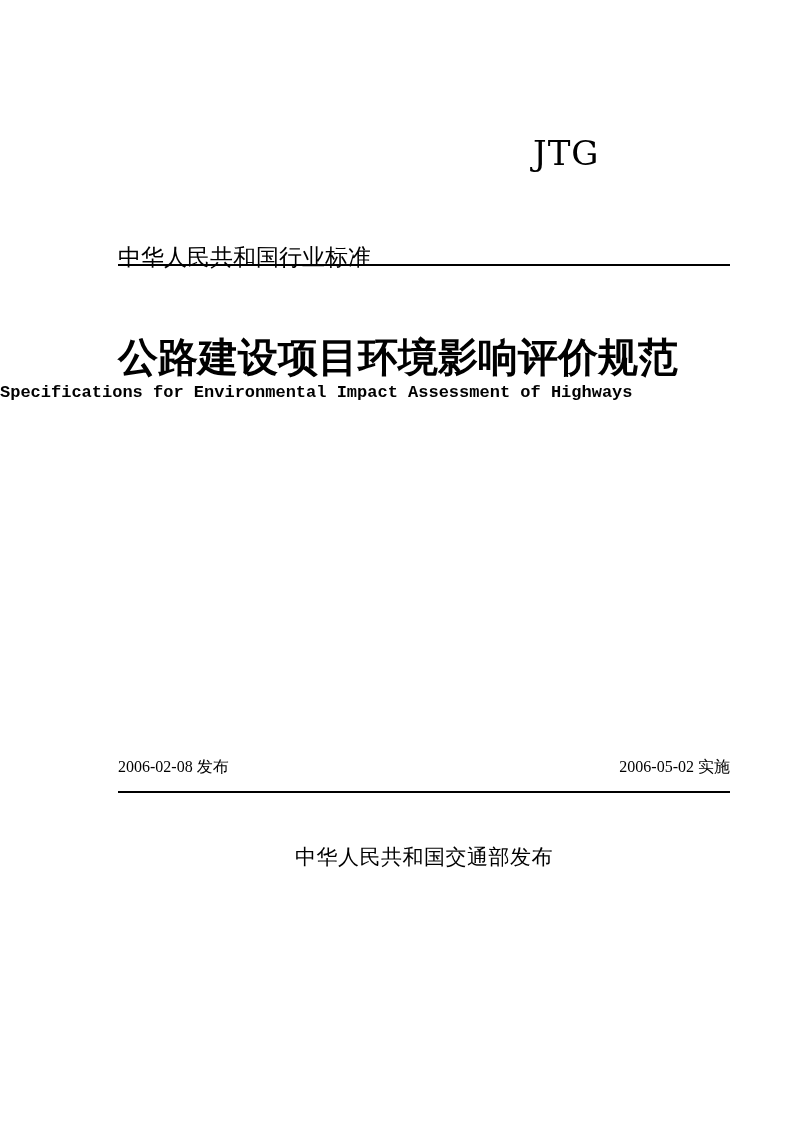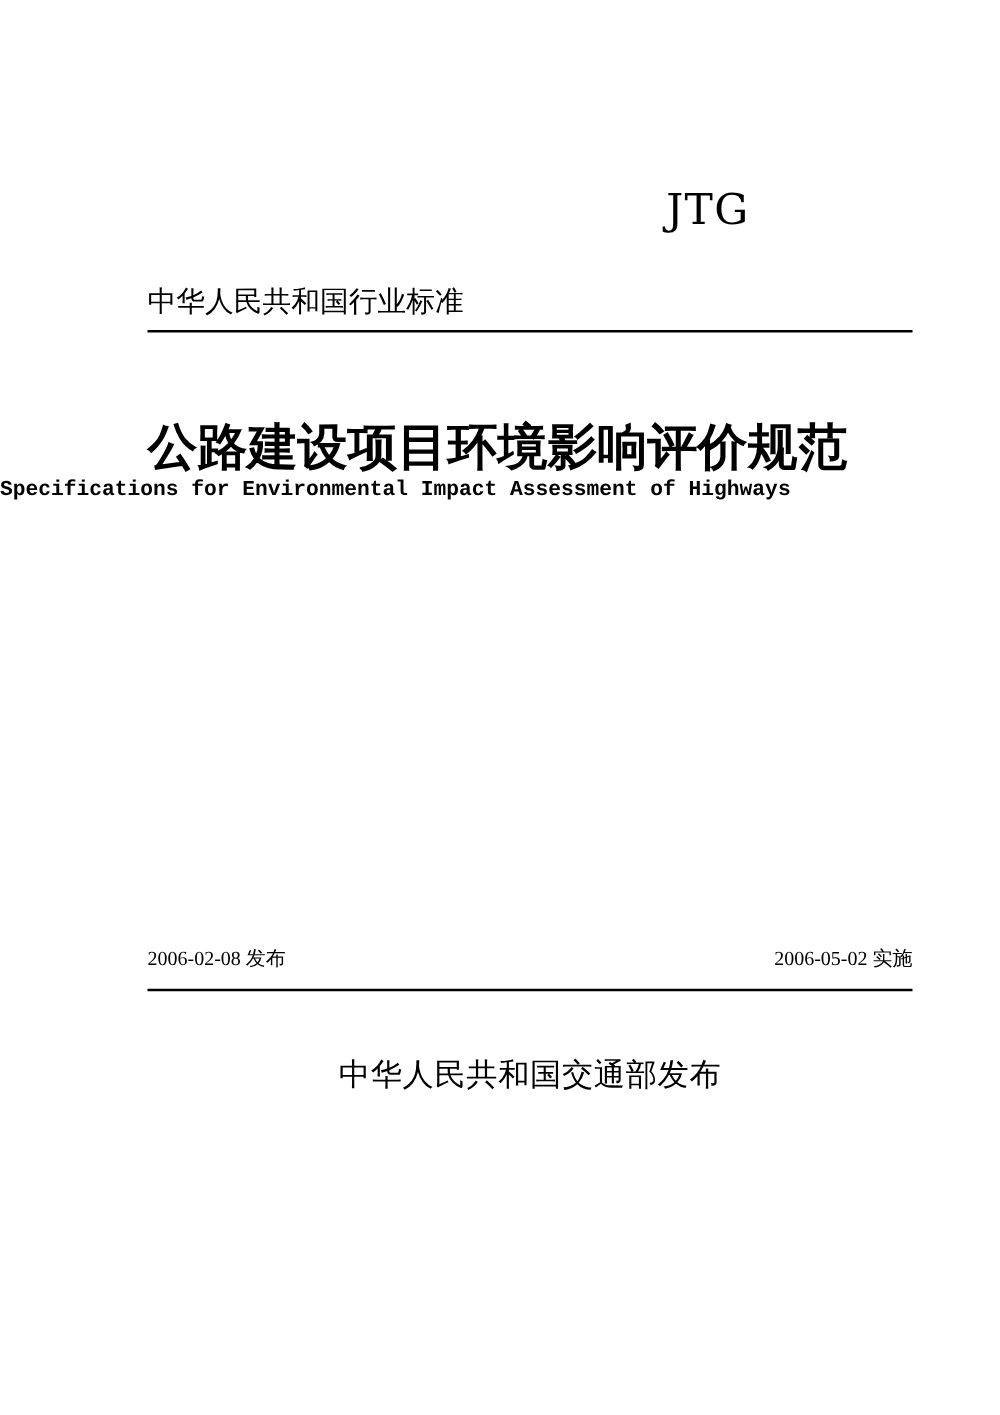--- a/index.html
+++ b/index.html
@@ -16,26 +16,25 @@
     font-family: "Liberation Serif", serif;
     overflow: hidden;
   }
   .jtg-mark {
     position: absolute;
     left: 533px;
     top: 133px;
     font-size: 34px;
     font-family: "DejaVu Serif", serif;
     letter-spacing: 1px;
-    margin-top: 15px;
   }
   .header-row {
     position: absolute;
     left: 118px;
-    top: 226px;
+    top: 242px;
     width: 612px;
     display: flex;
     justify-content: space-between;
     align-items: baseline;
   }
   .standard-type {
     font-size: 23px;
   }
   .standard-code {
     font-size: 22px;
@@ -85,21 +84,21 @@
   }
   .date-item {
     white-space: pre;
   }
   .publisher {
     position: absolute;
     left: 118px;
     top: 843px;
     width: 612px;
     text-align: center;
-    font-size: 25px;
+    font-size: 21px;
     letter-spacing: 0.5px;
     white-space: nowrap;
   }
 </style>
 </head>
 <body>
 
 <div class="page">
 
   <div class="jtg-mark">JTG</div>

